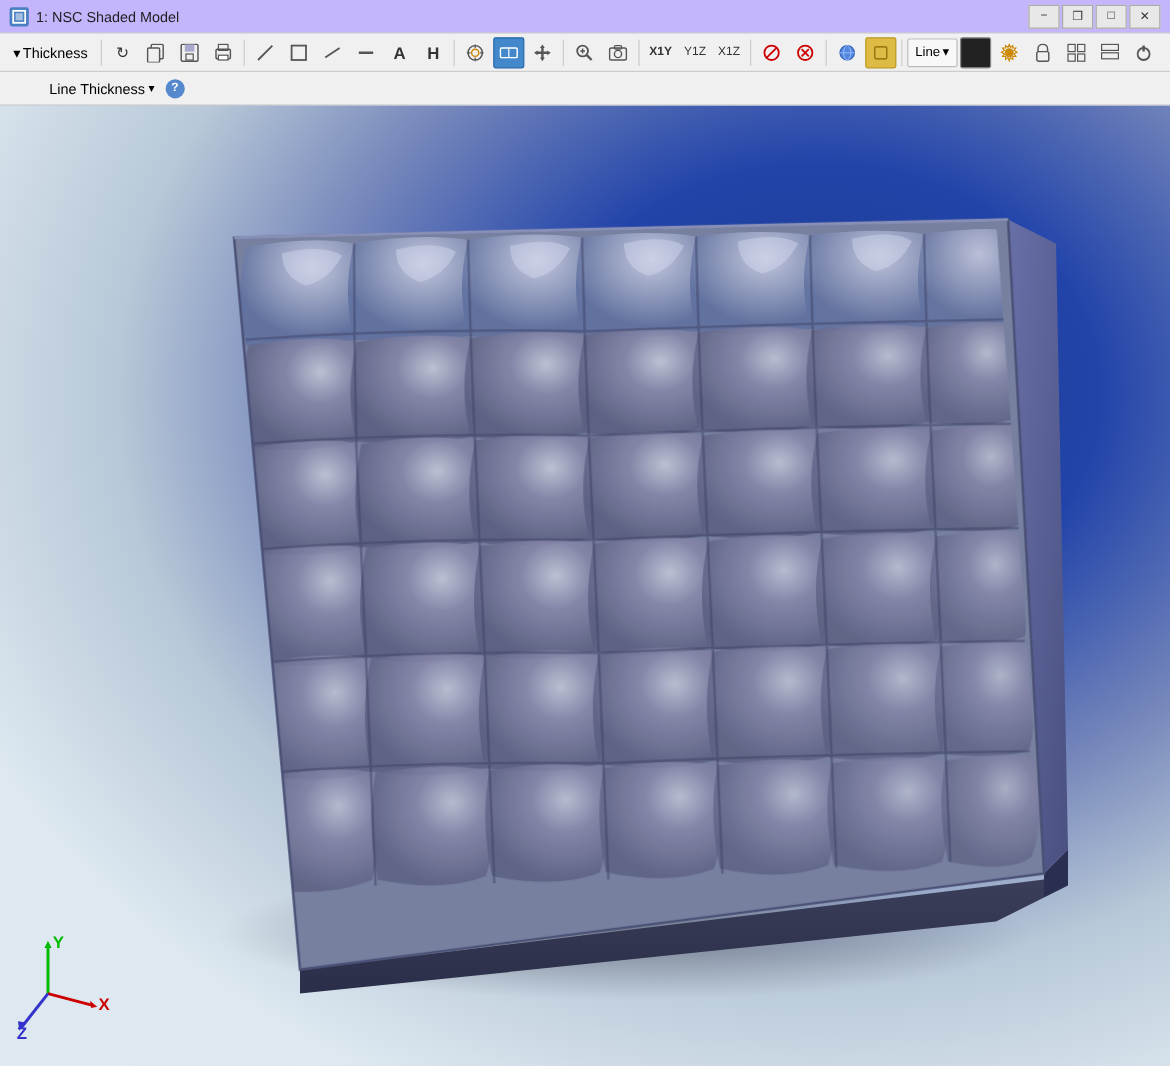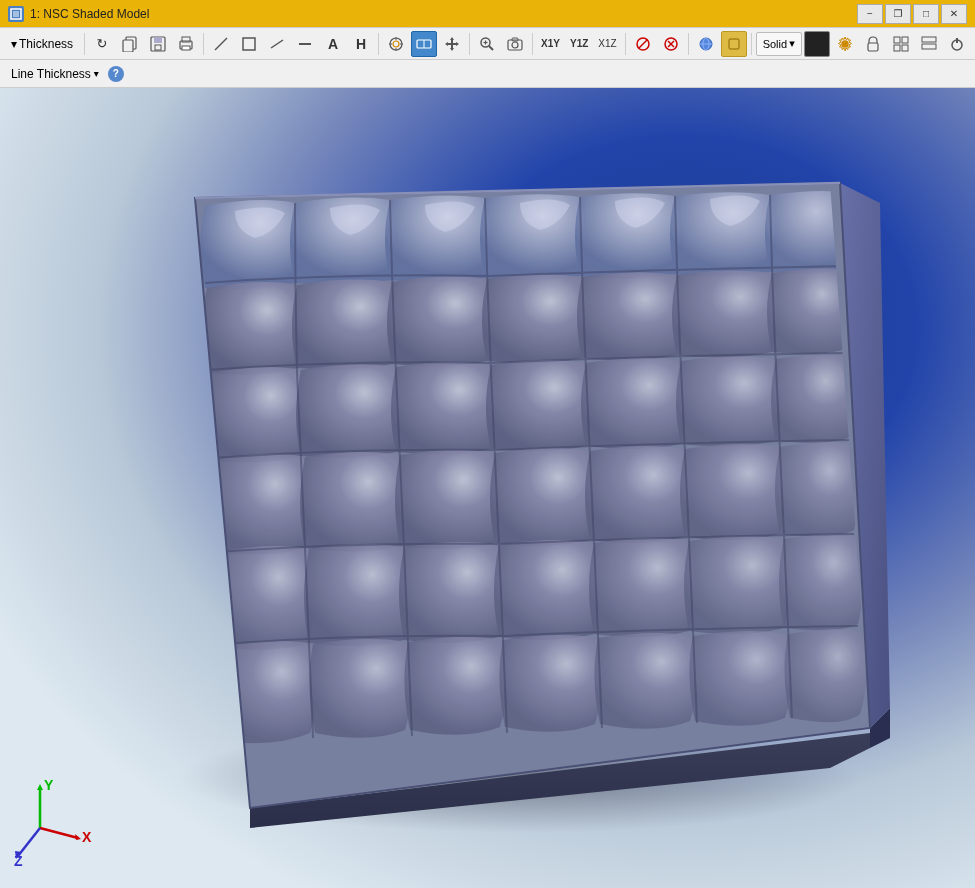--- a/index.html
+++ b/index.html
@@ -1,21 +1,21 @@
 <!DOCTYPE html>
 <html><head>
   <meta charset="utf-8">
   <style>
     * { margin: 0; padding: 0; box-sizing: border-box; }
     body { width: 975px; height: 888px; background: #f0f0f0; font-family: 'Segoe UI', Tahoma, sans-serif; font-size: 12px; overflow: hidden; }
 
     
     .title-bar {
       display: flex; align-items: center; justify-content: space-between;
-      background: #eab308; height: 28px; padding: 0 8px;
+      background: #c4b5fd; height: 28px; padding: 0 8px;
       border-bottom: 1px solid #ccc;
     }
     .title-bar-left { display: flex; align-items: center; gap: 6px; }
     .title-bar-icon { width: 16px; height: 16px; background: #4a7fc1; border-radius: 2px; display: flex; align-items: center; justify-content: center; }
     .title-bar-title { font-size: 12px; color: #222; }
     .title-bar-controls { display: flex; gap: 2px; }
     .title-btn {
       width: 26px; height: 20px; border: 1px solid #aaa; background: #e8e8e8;
       cursor: pointer; display: flex; align-items: center; justify-content: center;
       font-size: 10px; color: #333;
@@ -50,21 +50,21 @@
 
     
     .toolbar2 {
       display: flex; align-items: center; gap: 4px;
       background: #f0f0f0; height: 28px; padding: 2px 6px;
       border-bottom: 1px solid #ccc;
     }
     .line-thickness-btn {
       display: flex; align-items: center; gap: 3px;
       cursor: pointer; padding: 2px 4px; border: 1px solid transparent;
-      border-radius: 2px; font-size: 12px;
+      border-radius: 2px; font-size: 12px; margin-left: 30px;
     }
     .help-icon {
       width: 16px; height: 16px; border-radius: 50%; background: #5588cc;
       display: flex; align-items: center; justify-content: center;
       color: white; font-size: 10px; font-weight: bold; cursor: pointer;
     }
 
     
     .viewport {
       position: relative; width: 975px;
@@ -193,21 +193,21 @@
   <div class="tb-btn" title="Camera">
     <svg width="16" height="16" viewBox="0 0 16 16">
         <rect x="1" y="4" width="14" height="10" rx="1.5" fill="none" stroke="#555" stroke-width="1.2"></rect>
         <circle cx="8" cy="9" r="3" fill="none" stroke="#555" stroke-width="1.2"></circle>
         <rect x="5" y="2" width="6" height="3" rx="1" fill="none" stroke="#555" stroke-width="1"></rect>
       </svg>
   </div>
   <div class="tb-separator"></div>
 
   <div class="axis-btn" style="color:#333; font-size:10px; font-weight:bold;">X1Y</div>
-  <div class="axis-btn" style="color:#333; font-size:10px; font-weight:bold;">Y1Z</div>
+  <div class="axis-btn" style="color:#333; font-size:10px; font-weight:normal;">Y1Z</div>
   <div class="axis-btn" style="color:#333; font-size:10px; font-weight:normal;">X1Z</div>
   <div class="tb-separator"></div>
 
   <div class="tb-btn">
     <svg width="16" height="16" viewBox="0 0 16 16">
         <circle cx="8" cy="8" r="6" fill="none" stroke="#cc0000" stroke-width="1.5"></circle>
         <line x1="3.5" y1="12.5" x2="12.5" y2="3.5" stroke="#cc0000" stroke-width="1.5"></line>
       </svg>
   </div>
   <div class="tb-btn">
@@ -228,21 +228,21 @@
   </div>
   <div class="tb-btn" style="background:#ddbb44; border:1px solid #bb9922;">
     <svg width="16" height="16" viewBox="0 0 16 16">
         <rect x="2" y="2" width="12" height="12" rx="1" fill="#ddbb44"></rect>
         <rect x="3" y="3" width="10" height="10" rx="1" fill="none" stroke="#886600" stroke-width="1"></rect>
       </svg>
   </div>
   <div class="tb-separator"></div>
 
   <div class="tb-text-btn">
-    <span>Solid</span>
+    <span>Line</span>
     <span>▾</span>
   </div>
 
   <div class="tb-btn" style="background:#222; border:1px solid #888; width:26px;"></div>
 
   <div class="tb-btn">
     <svg width="16" height="16" viewBox="0 0 16 16">
         <circle cx="8" cy="8" r="3" fill="none" stroke="#cc8800" stroke-width="1.5"></circle>
         <path d="M8 1 L9.5 3 L8 2.5 Z" fill="#cc8800"></path>
         <path d="M8 13 L8 15 L9 15 Z" fill="#cc8800"></path>

